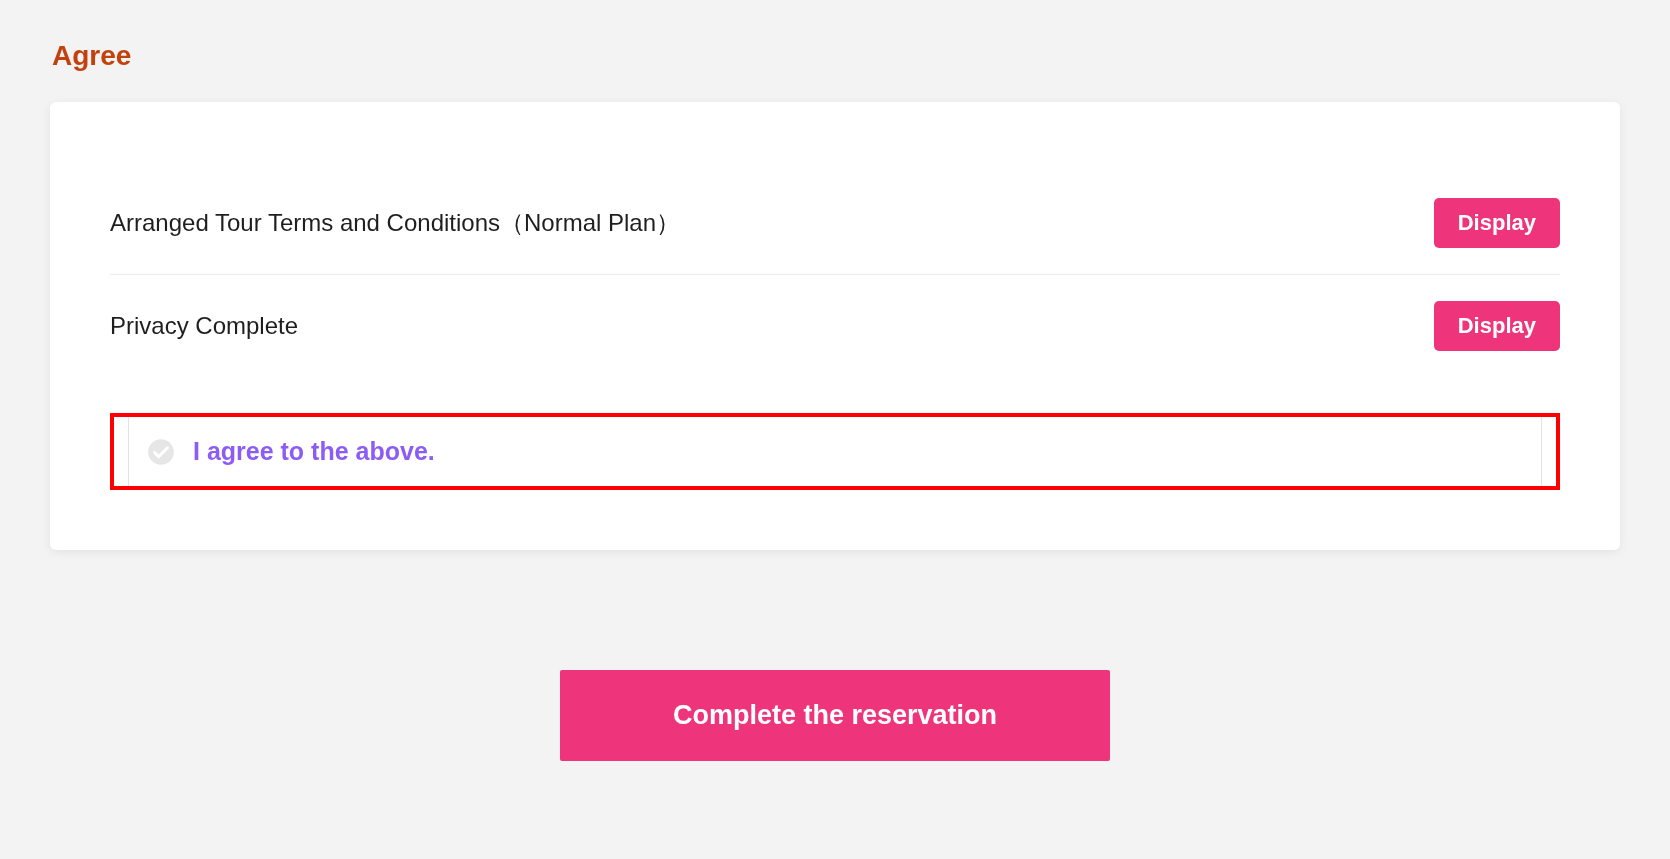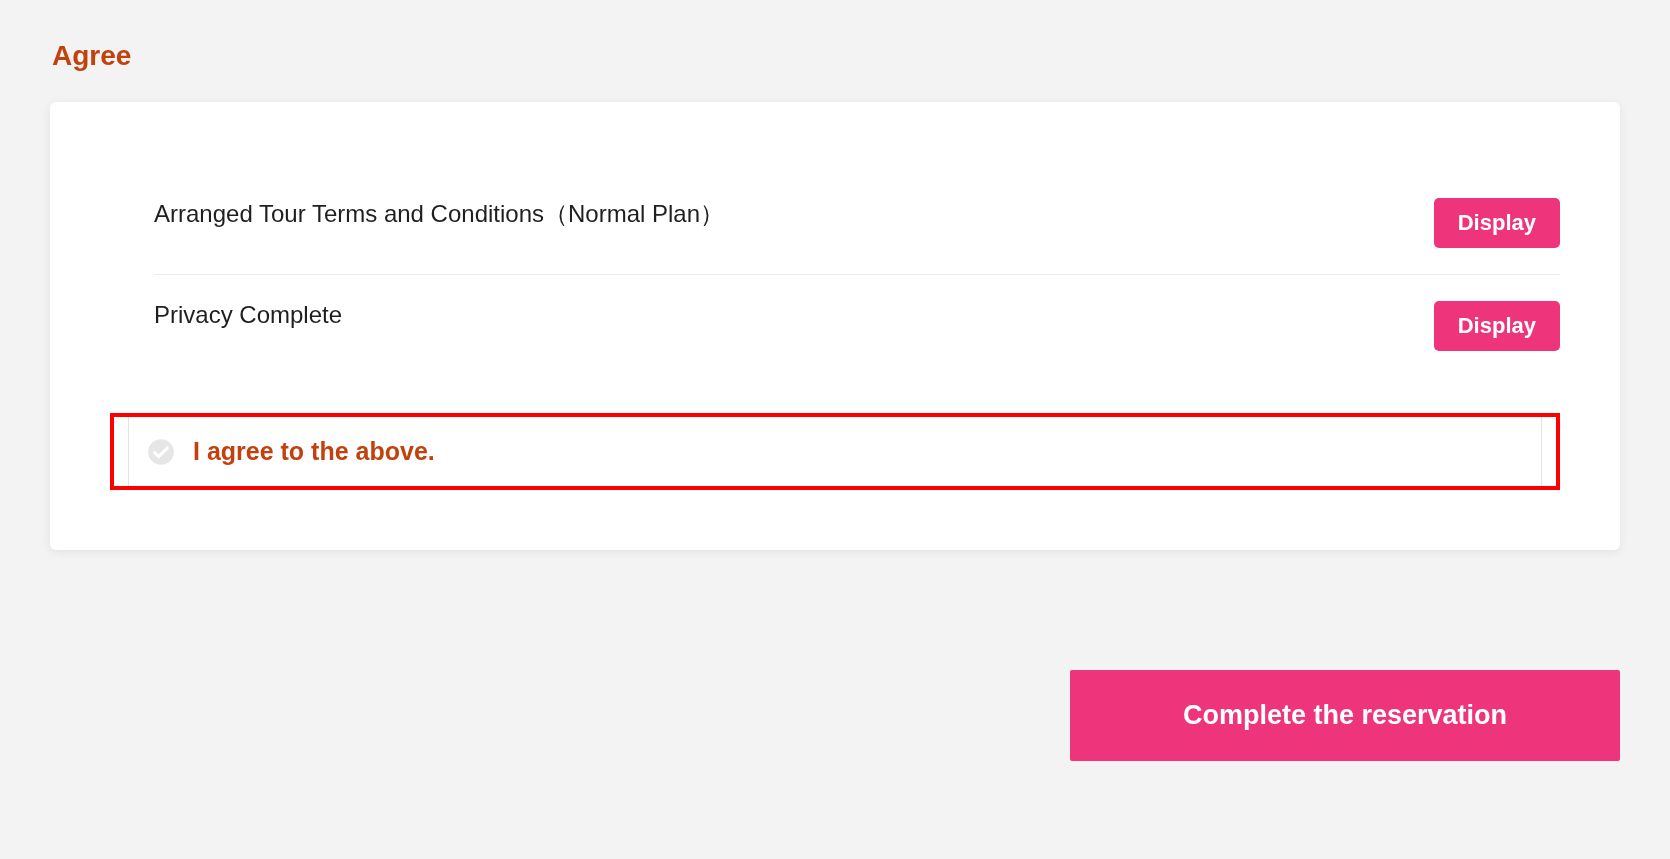--- a/index.html
+++ b/index.html
@@ -18,24 +18,23 @@
       margin-left: 2px;
     }
     .card {
       background: #ffffff;
       border-radius: 6px;
       box-shadow: 0 2px 10px rgba(0,0,0,0.07);
       padding: 70px 60px 60px 60px;
     }
     .term-row {
       display: flex;
-      align-items: flex-start;
+      align-items: center;
       justify-content: space-between;
       padding: 26px 0;
-      margin-left: 44px;
     }
     .term-row + .term-row {
       border-top: 1px solid #ececec;
     }
     .term-label {
       font-size: 24px;
       color: #1f1f1f;
       font-weight: 400;
     }
     .display-btn {
@@ -62,25 +61,25 @@
       gap: 18px;
     }
     .checkbox-icon {
       width: 28px;
       height: 28px;
       flex-shrink: 0;
     }
     .agree-label {
       font-size: 25px;
       font-weight: 700;
-      color: #c2410c;
+      color: #8b5cf6;
     }
     .cta-wrap {
       display: flex;
-      justify-content: flex-end;
+      justify-content: center;
       margin-top: 120px;
     }
     .cta-btn {
       background: #ee357c;
       color: #ffffff;
       border: none;
       font-size: 27px;
       font-weight: 700;
       padding: 30px 60px;
       width: 550px;

